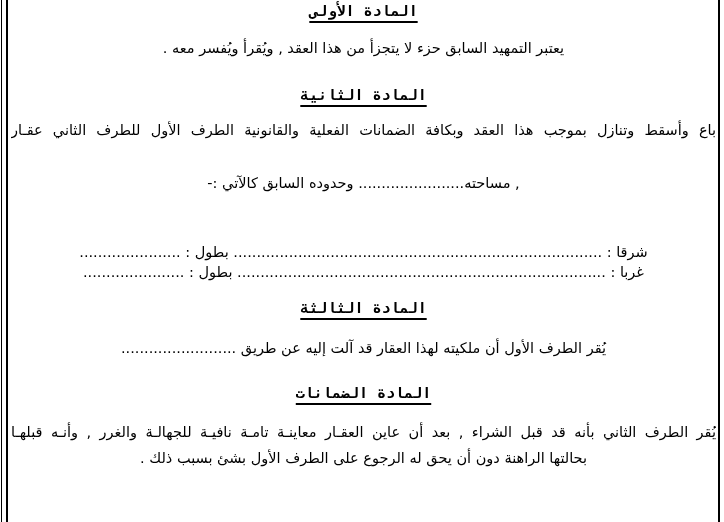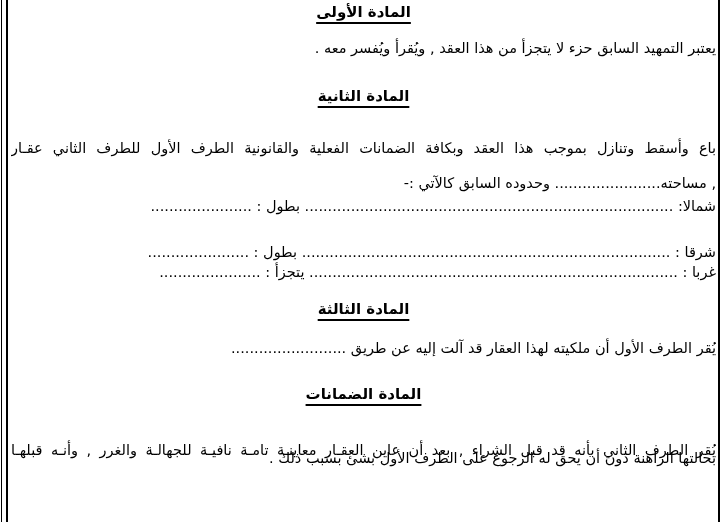--- a/index.html
+++ b/index.html
@@ -29,32 +29,32 @@
     line-height: 23px;
     font-size: 14.5px;
     direction: rtl;
     overflow: hidden;
     white-space: nowrap;
   }
   .line.title {
     text-align: center;
     font-weight: bold;
     font-size: 15px;
+    font-family: Liberation Mono, monospace;
   }
   .line.title span {
     text-decoration: underline;
     text-decoration-thickness: 1.5px;
     text-underline-offset: 5px;
   }
-  .line.right { text-align: right; }
+  .line.right { text-align: center; }
   .line.justify {
     white-space: normal;
     text-align: justify;
     text-align-last: justify;
-    margin-top: 18px;
   }
 </style>
 </head>
 <body>
 
 <div class="page">
 
   <div class="vline left-outer"></div>
   <div class="vline left-inner"></div>
   <div class="vline right-edge"></div>
@@ -67,26 +67,25 @@
 
   <div class="line title" style="top:85px">
     <span>المادة الثانية</span>
   </div>
 
   <div class="line justify" style="top:119px">باع وأسقط وتنازل بموجب هذا العقد وبكافة الضمانات الفعلية والقانونية الطرف الأول للطرف الثاني عقـار</div>
 
 
   <div class="line right" style="top:172px">, مساحته....................... وحدوده السابق كالآتي :-</div>
 
-  <div class="line right" style="top:195px">شمالا: ................................................................................ بطول : ......................</div>
 
 
   <div class="line right" style="top:241px">شرقا : ................................................................................ بطول : ......................</div>
 
-  <div class="line right" style="top:261px">غربا : ................................................................................ يتجزأ : ......................</div>
+  <div class="line right" style="top:261px">غربا : ................................................................................ بطول : ......................</div>
 
   <div class="line title" style="top:298px">
     <span>المادة الثالثة</span>
   </div>
 
   <div class="line right" style="top:337px">يُقر الطرف الأول أن ملكيته لهذا العقار قد آلت إليه عن طريق .........................</div>
 
   <div class="line title" style="top:383px">
     <span>المادة الضمانات</span>
   </div>

